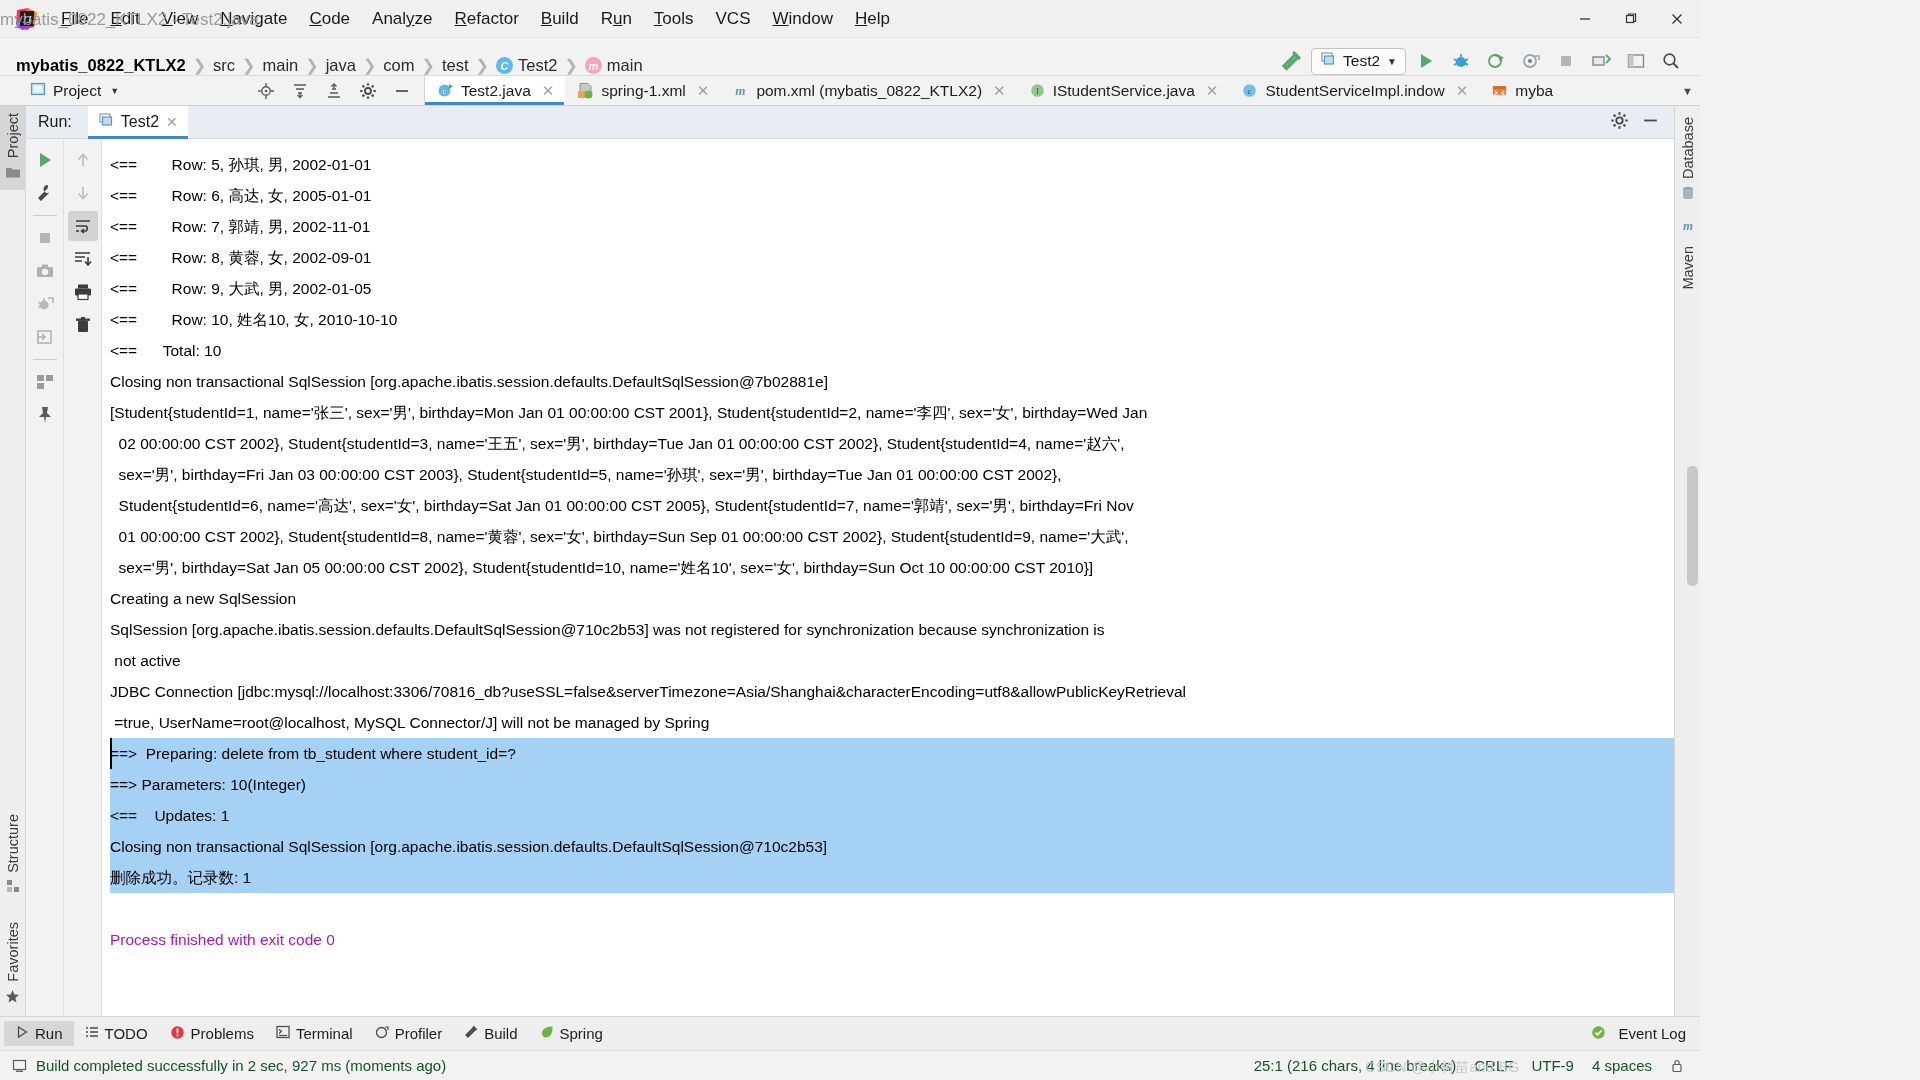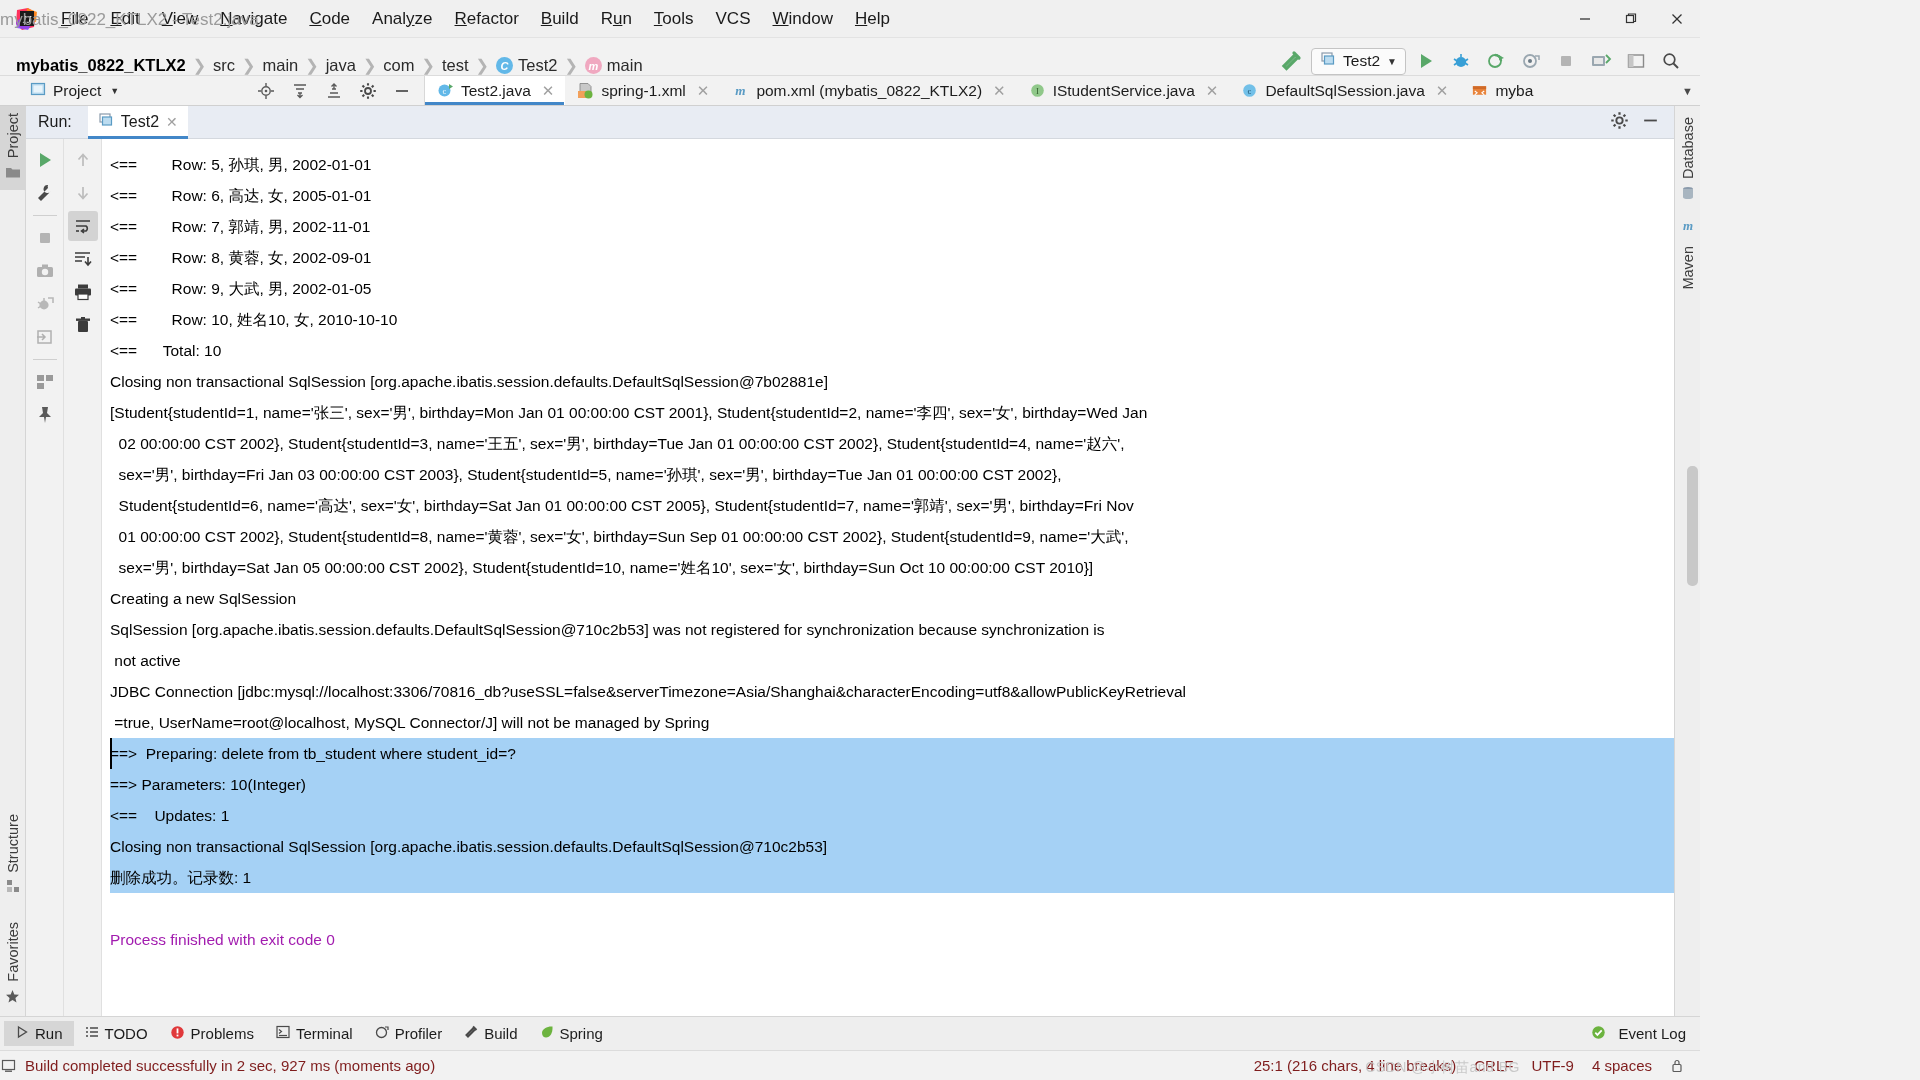--- a/index.html
+++ b/index.html
@@ -144,21 +144,21 @@
     height:34px; flex:0 0 34px; background:#eeeeee; display:flex; align-items:center;
     border-top:1px solid #d5d5d5; padding-left:4px;
   }
   .btab { display:flex; align-items:center; gap:6px; font-size:15px; color:#1c1c1c; padding:4px 11px; }
   .btab.active { background:#d6d6d6; }
   .bottombar-right { margin-left:auto; display:flex; align-items:center; gap:12px; padding-right:14px; font-size:15px; color:#1c1c1c; }
 
   
   .statusbar {
     height:30px; flex:0 0 30px; background:#f2f2f2; display:flex; align-items:center;
-    border-top:1px solid #dcdcdc; font-size:15px; color:#7f1d1d; padding-left:1px;
+    border-top:1px solid #dcdcdc; font-size:15px; color:#14532d; padding-left:12px;
   }
   .status-right { margin-left:auto; display:flex; align-items:center; gap:18px; padding-right:16px; }
   .watermark {
     position:absolute; right:180px; bottom:3px; font-size:14px; color:#c9c9c9; letter-spacing:0.5px;
     pointer-events:none; font-family:"Liberation Sans", sans-serif;
   }
 </style>
 </head>
 <body>
 
@@ -400,21 +400,21 @@
         <span>IStudentService.java</span>
         <span class="x">✕</span>
       </div>
       <div class="tab">
         <span class="tab-ico">
           <svg width="17" height="17" viewBox="0 0 17 17">
             <circle cx="8.5" cy="8.5" r="6.3" fill="#72c0e8"></circle>
             <text x="8.5" y="12" font-size="8.5" text-anchor="middle" fill="#164a66" font-family="Liberation Serif, serif">c</text>
           </svg>
         </span>
-        <span>DefaultSqlSession.java</span>
+        <span>StudentServiceImpl.indow</span>
         <span class="x">✕</span>
       </div>
       <div class="tab">
         <span class="tab-ico">
           <svg width="18" height="17" viewBox="0 0 18 17">
             <rect x="2" y="4" width="14" height="9" fill="#e8833a"></rect>
             <rect x="2" y="4" width="14" height="3" fill="#d06a28"></rect>
             <path d="M4 9 L6.5 11 L4 13 M14 9 L11.5 11 L14 13" stroke="#fff" stroke-width="1.1" fill="none"></path>
           </svg>
         </span>

